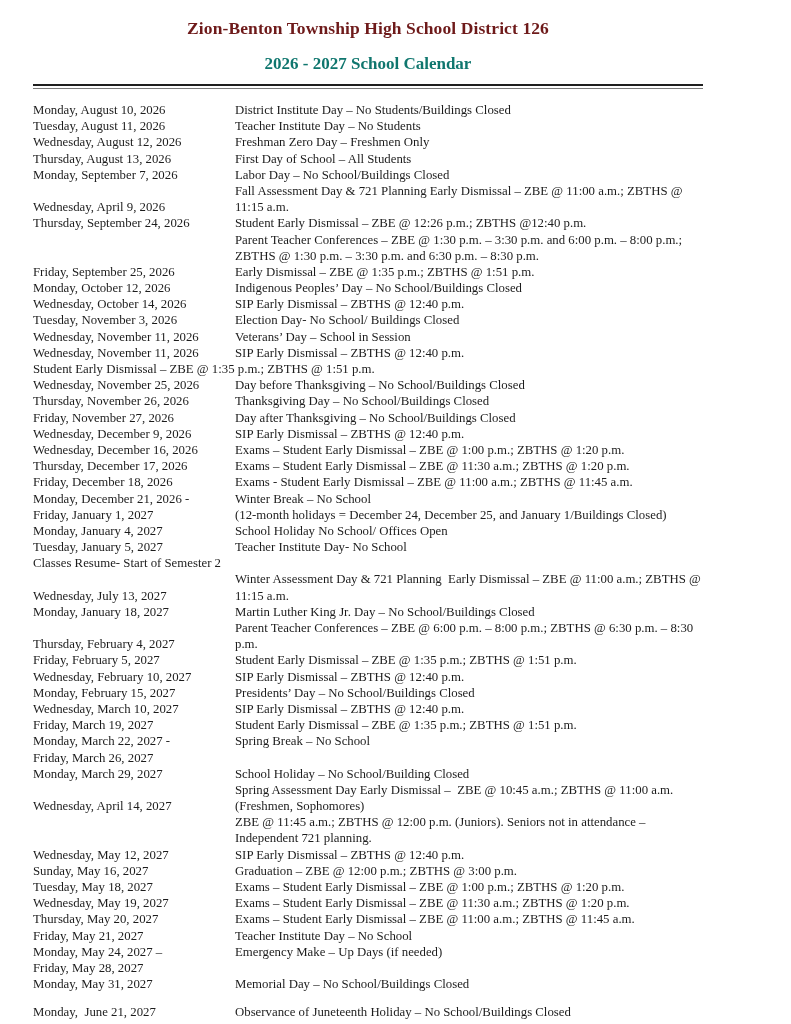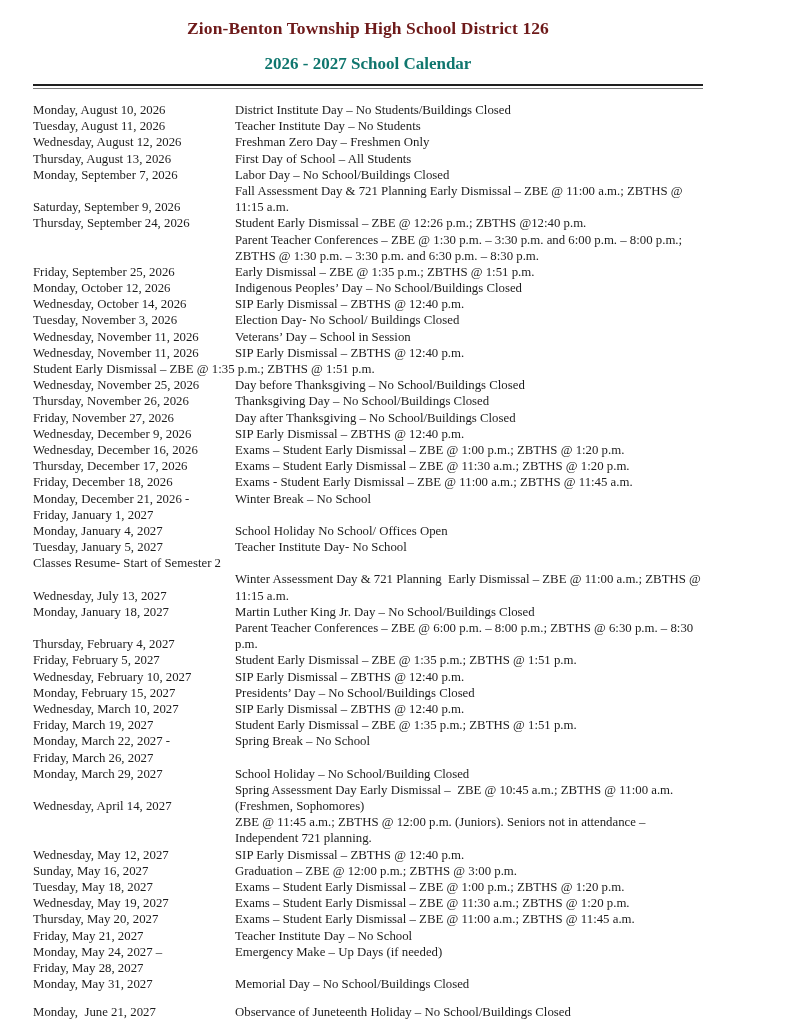--- a/index.html
+++ b/index.html
@@ -75,40 +75,40 @@
   <div class="doc">
     <div class="doc-title">Zion-Benton Township High School District 126</div>
     <div class="doc-subtitle">2026 - 2027 School Calendar</div>
     <div class="title-rule"></div>
     <div class="rows" id="calendar-rows">
         <div class="row"><div class="cell-date">Monday, August 10, 2026</div><div class="cell-event">District Institute Day – No Students/Buildings Closed</div></div>
         <div class="row"><div class="cell-date">Tuesday, August 11, 2026</div><div class="cell-event">Teacher Institute Day – No Students</div></div>
         <div class="row"><div class="cell-date">Wednesday, August 12, 2026</div><div class="cell-event">Freshman Zero Day – Freshmen Only</div></div>
         <div class="row"><div class="cell-date">Thursday, August 13, 2026</div><div class="cell-event">First Day of School – All Students</div></div>
         <div class="row"><div class="cell-date">Monday, September 7, 2026</div><div class="cell-event">Labor Day – No School/Buildings Closed</div></div>
-        <div class="row"><div class="cell-date">Saturday, September 9, 2026</div><div class="cell-event">Fall Assessment Day &amp; 721 Planning Early Dismissal – ZBE @ 11:00 a.m.; ZBTHS @ 11:15 a.m.</div></div>
+        <div class="row"><div class="cell-date">Wednesday, April 9, 2026</div><div class="cell-event">Fall Assessment Day &amp; 721 Planning Early Dismissal – ZBE @ 11:00 a.m.; ZBTHS @ 11:15 a.m.</div></div>
         <div class="row"><div class="cell-date">Thursday, September 24, 2026</div><div class="cell-event">Student Early Dismissal – ZBE @ 12:26 p.m.; ZBTHS @12:40 p.m.</div></div>
         <div class="row"><div class="cell-date"></div><div class="cell-event">Parent Teacher Conferences – ZBE @ 1:30 p.m. – 3:30 p.m. and 6:00 p.m. – 8:00 p.m.;</div></div>
         <div class="row"><div class="cell-date"></div><div class="cell-event">ZBTHS @ 1:30 p.m. – 3:30 p.m. and 6:30 p.m. – 8:30 p.m.</div></div>
         <div class="row"><div class="cell-date">Friday, September 25, 2026</div><div class="cell-event">Early Dismissal – ZBE @ 1:35 p.m.; ZBTHS @ 1:51 p.m.</div></div>
         <div class="row"><div class="cell-date">Monday, October 12, 2026</div><div class="cell-event">Indigenous Peoples’ Day – No School/Buildings Closed</div></div>
         <div class="row"><div class="cell-date">Wednesday, October 14, 2026</div><div class="cell-event">SIP Early Dismissal – ZBTHS @ 12:40 p.m.</div></div>
         <div class="row"><div class="cell-date">Tuesday, November 3, 2026</div><div class="cell-event">Election Day- No School/ Buildings Closed</div></div>
         <div class="row"><div class="cell-date">Wednesday, November 11, 2026</div><div class="cell-event">Veterans’ Day – School in Session</div></div>
         <div class="row"><div class="cell-date">Wednesday, November 11, 2026</div><div class="cell-event">SIP Early Dismissal – ZBTHS @ 12:40 p.m.</div></div>
         <div class="row"><div class="cell-event">Student Early Dismissal – ZBE @ 1:35 p.m.; ZBTHS @ 1:51 p.m.</div></div>
         <div class="row"><div class="cell-date">Wednesday, November 25, 2026</div><div class="cell-event">Day before Thanksgiving – No School/Buildings Closed</div></div>
         <div class="row"><div class="cell-date">Thursday, November 26, 2026</div><div class="cell-event">Thanksgiving Day – No School/Buildings Closed</div></div>
         <div class="row"><div class="cell-date">Friday, November 27, 2026</div><div class="cell-event">Day after Thanksgiving – No School/Buildings Closed</div></div>
         <div class="row"><div class="cell-date">Wednesday, December 9, 2026</div><div class="cell-event">SIP Early Dismissal – ZBTHS @ 12:40 p.m.</div></div>
         <div class="row"><div class="cell-date">Wednesday, December 16, 2026</div><div class="cell-event">Exams – Student Early Dismissal – ZBE @ 1:00 p.m.; ZBTHS @ 1:20 p.m.</div></div>
         <div class="row"><div class="cell-date">Thursday, December 17, 2026</div><div class="cell-event">Exams – Student Early Dismissal – ZBE @ 11:30 a.m.; ZBTHS @ 1:20 p.m.</div></div>
         <div class="row"><div class="cell-date">Friday, December 18, 2026</div><div class="cell-event">Exams - Student Early Dismissal – ZBE @ 11:00 a.m.; ZBTHS @ 11:45 a.m.</div></div>
         <div class="row"><div class="cell-date">Monday, December 21, 2026 -</div><div class="cell-event">Winter Break – No School</div></div>
-        <div class="row"><div class="cell-date">Friday, January 1, 2027</div></div>
+        <div class="row"><div class="cell-date">Friday, January 1, 2027</div><div class="cell-event">(12-month holidays = December 24, December 25, and January 1/Buildings Closed)</div></div>
         <div class="row"><div class="cell-date">Monday, January 4, 2027</div><div class="cell-event">School Holiday No School/ Offices Open</div></div>
         <div class="row"><div class="cell-date">Tuesday, January 5, 2027</div><div class="cell-event">Teacher Institute Day- No School</div></div>
         <div class="row"><div class="cell-event">Classes Resume- Start of Semester 2</div></div>
         <div class="row"><div class="cell-date">Wednesday, July 13, 2027</div><div class="cell-event">Winter Assessment Day &amp; 721 Planning  Early Dismissal – ZBE @ 11:00 a.m.; ZBTHS @ 11:15 a.m.</div></div>
         <div class="row"><div class="cell-date">Monday, January 18, 2027</div><div class="cell-event">Martin Luther King Jr. Day – No School/Buildings Closed</div></div>
         <div class="row"><div class="cell-date">Thursday, February 4, 2027</div><div class="cell-event">Parent Teacher Conferences – ZBE @ 6:00 p.m. – 8:00 p.m.; ZBTHS @ 6:30 p.m. – 8:30 p.m.</div></div>
         <div class="row"><div class="cell-date">Friday, February 5, 2027</div><div class="cell-event">Student Early Dismissal – ZBE @ 1:35 p.m.; ZBTHS @ 1:51 p.m.</div></div>
         <div class="row"><div class="cell-date">Wednesday, February 10, 2027</div><div class="cell-event">SIP Early Dismissal – ZBTHS @ 12:40 p.m.</div></div>
         <div class="row"><div class="cell-date">Monday, February 15, 2027</div><div class="cell-event">Presidents’ Day – No School/Buildings Closed</div></div>
         <div class="row"><div class="cell-date">Wednesday, March 10, 2027</div><div class="cell-event">SIP Early Dismissal – ZBTHS @ 12:40 p.m.</div></div>

